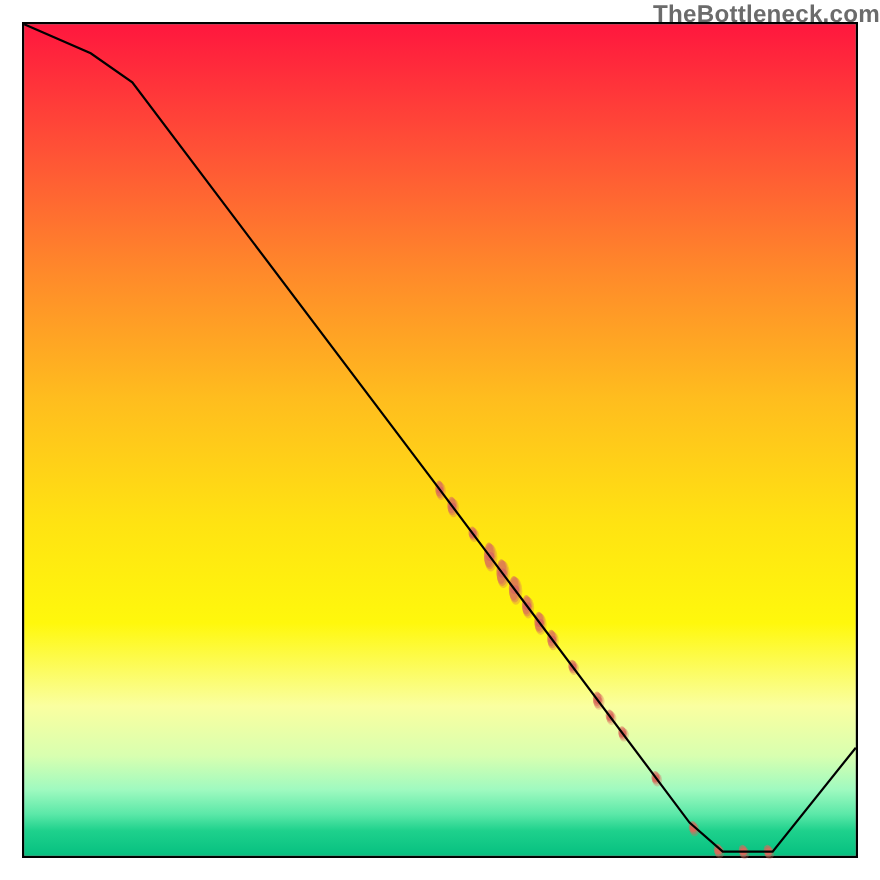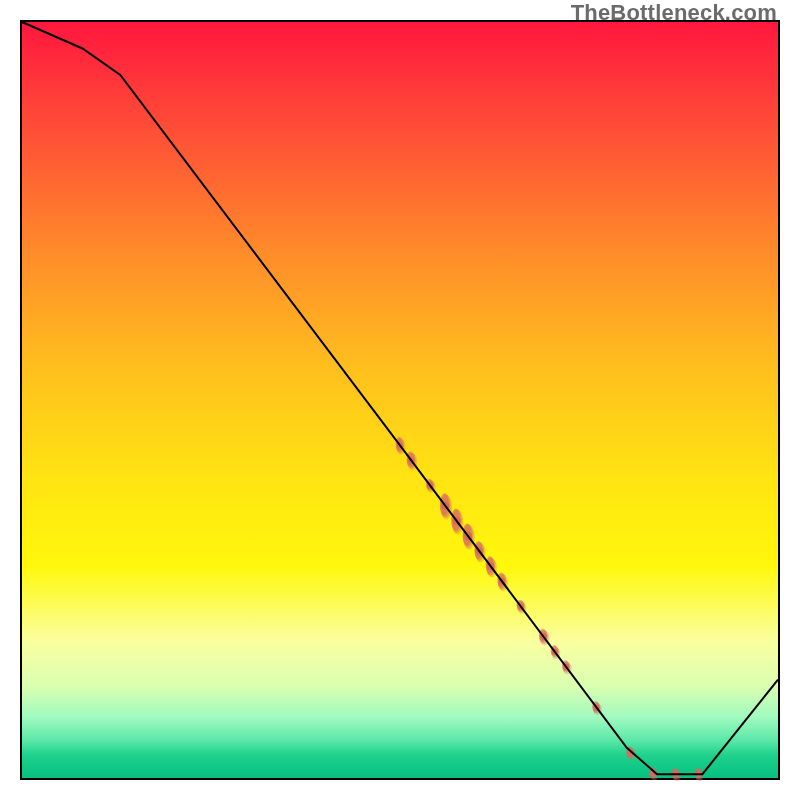--- a/index.html
+++ b/index.html
@@ -45,21 +45,21 @@
     position: absolute;
     left: 0;
     top: 0;
     width: 100%;
     height: 100%;
     overflow: visible;
   }
   .watermark {
     position: absolute;
     top: 0px;
-    right: 23px;
+    right: 0;
     font-size: 22px;
     font-weight: 600;
     color: #6b6b6b;
     letter-spacing: 0.2px;
     user-select: none;
   }
 </style>
 </head>
 <body>
 

